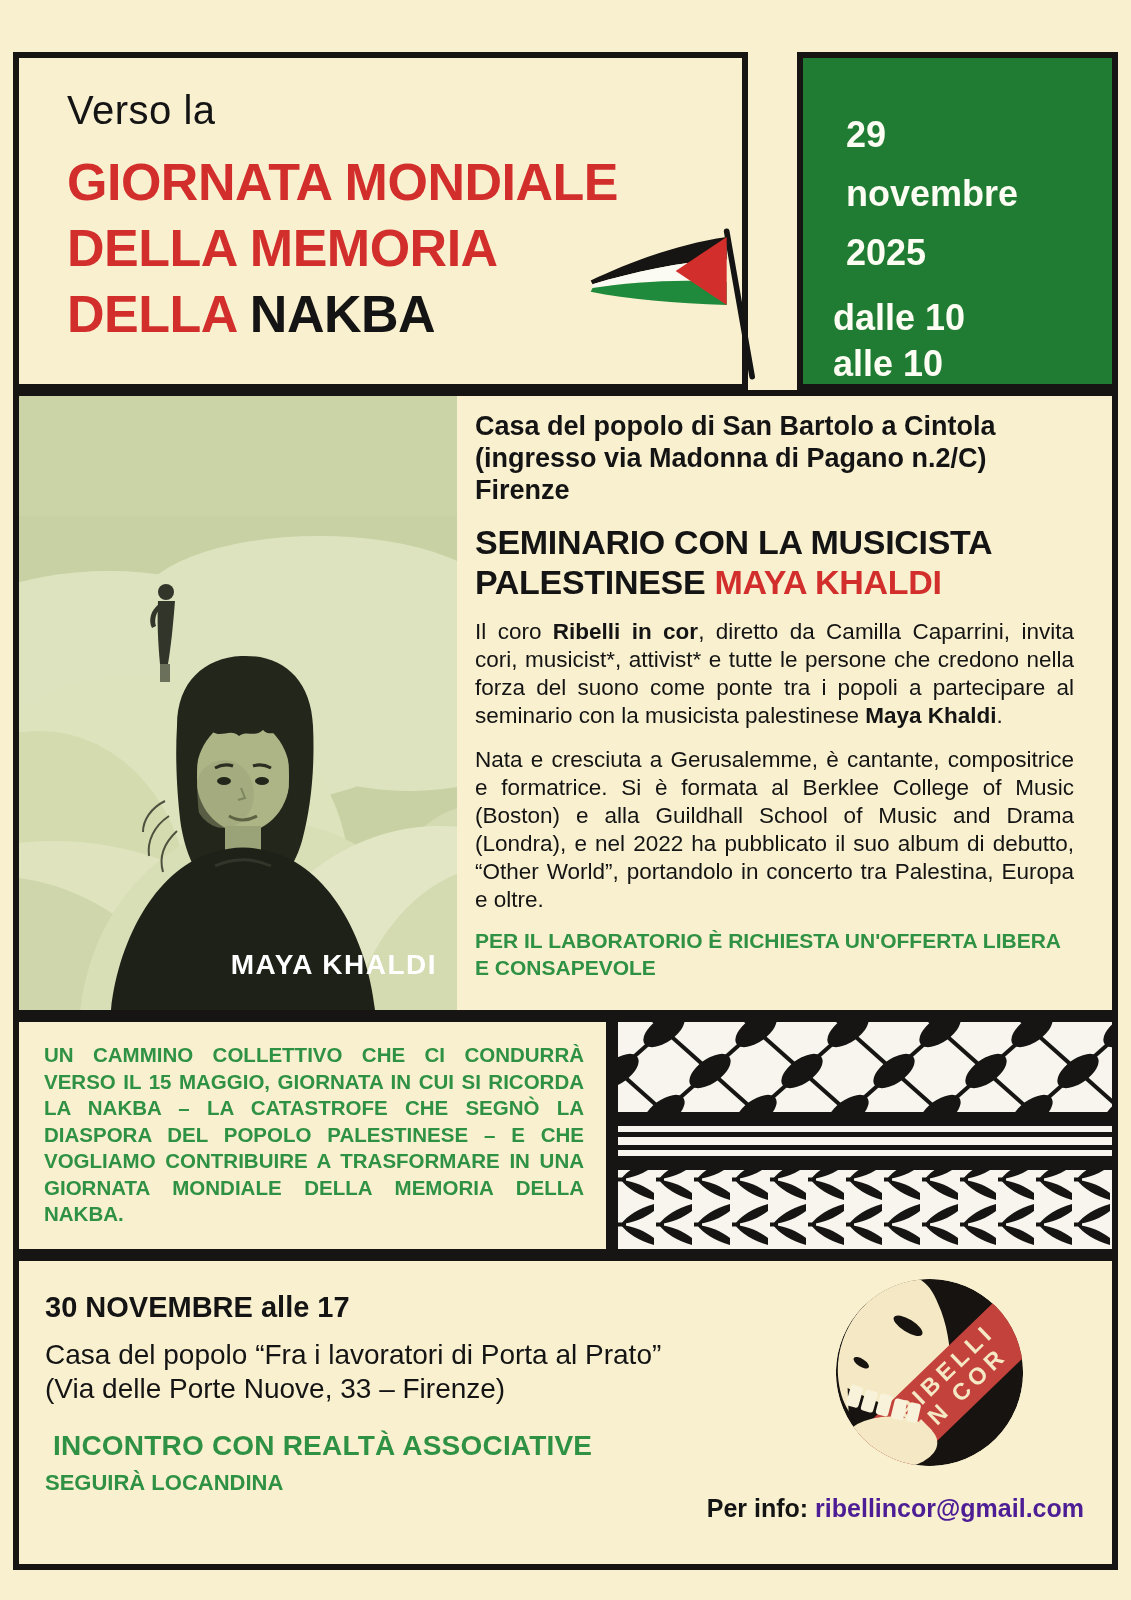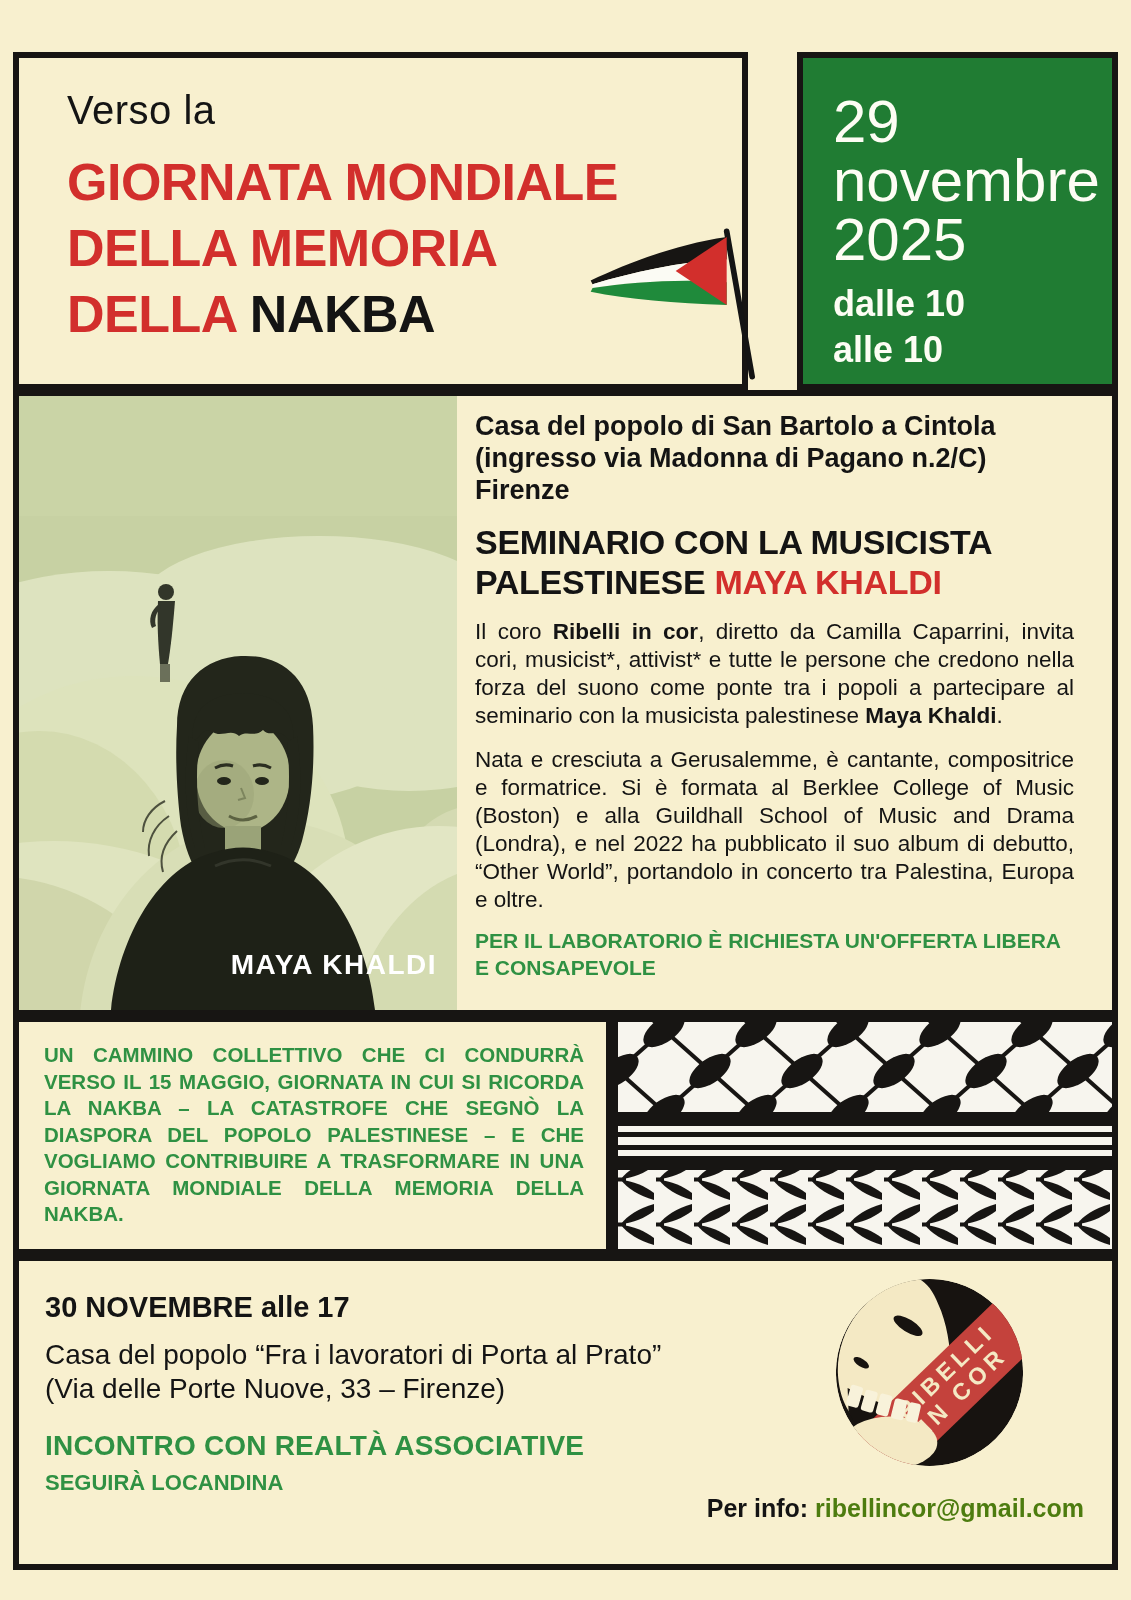--- a/index.html
+++ b/index.html
@@ -9,21 +9,21 @@
 
   
   .title-box{left:13px;top:52px;width:735px;height:338px;padding:30px 20px 0 48px;}
   .kicker{font-size:40px;font-weight:400;letter-spacing:0.5px;margin:0 0 16px 0;}
   .main-title{font-size:52px;line-height:66px;font-weight:800;color:#d22f2c;letter-spacing:-0.5px;margin:0;}
   .main-title .blk{color:#141414;}
   .flag{position:absolute;left:566px;top:160px;width:170px;height:172px;}
 
   .date-box{left:797px;top:52px;width:321px;height:338px;background:#207c33;
             padding:34px 14px 0 30px;color:#fdfdf4;}
-  .date-big{font-size:60px;line-height:59px;font-weight:400;margin:0;}
+  .date-big{font-size:36px;line-height:59px;font-weight:700;margin:13px;}
   .date-small{font-size:36px;line-height:46px;font-weight:800;margin:12px 0 0 0;}
 
   
   .main-box{left:13px;top:390px;width:1105px;height:626px;display:flex;overflow:hidden;}
   .photo{flex:0 0 438px;height:614px;position:relative;}
   .info{flex:1;padding:14px 38px 0 18px;overflow:hidden;}
   .venue{font-size:27px;line-height:32px;font-weight:700;margin:0;}
   .sem-head{font-size:34px;line-height:40px;font-weight:800;margin:16px 0 0 0;letter-spacing:-0.3px;}
   .sem-head .red{color:#d22f2c;}
   .para{font-size:22.5px;line-height:28px;font-weight:500;text-align:justify;margin:16px 0 0 0;}
@@ -33,25 +33,25 @@
   
   .mission-box{left:13px;top:1016px;width:599px;height:239px;padding:20px 22px 0 25px;}
   .mission{font-size:20.5px;line-height:26.5px;font-weight:800;color:#2f9143;text-align:justify;margin:0;}
   .keffiyeh-box{left:612px;top:1016px;width:506px;height:239px;padding:0;overflow:hidden;background:#f7f5ee;}
   .keffiyeh-box svg{display:block;width:100%;height:100%;}
 
   
   .footer-box{left:13px;top:1255px;width:1105px;height:315px;padding:30px 0 16px 26px;}
   .f-date{font-size:29px;font-weight:800;margin:0;}
   .f-venue{font-size:28px;line-height:34px;font-weight:400;margin:14px 0 0 0;}
-  .f-head{font-size:28px;font-weight:800;color:#2f9143;margin:24px 0 0 0;letter-spacing:0.2px;}
+  .f-head{font-size:28px;font-weight:800;color:#2f9143;margin:24px 0 0 8px;letter-spacing:0.2px;}
   .f-sub{font-size:22px;font-weight:800;color:#2f9143;margin:8px 0 0 0;}
   .logo{position:absolute;right:85px;top:14px;width:195px;height:195px;}
   .contact{position:absolute;right:28px;bottom:16px;font-size:25px;font-weight:800;}
-  .contact .email{color:#4d7c0f;text-decoration:none;cursor:pointer;}
+  .contact .email{color:#4c1d95;text-decoration:none;cursor:pointer;}
 </style>
 </head>
 <body>
 
 <div class="poster">
 
   <div class="box title-box">
     <p class="kicker">Verso la</p>
     <p class="main-title">
       <span>GIORNATA MONDIALE</span><br>

